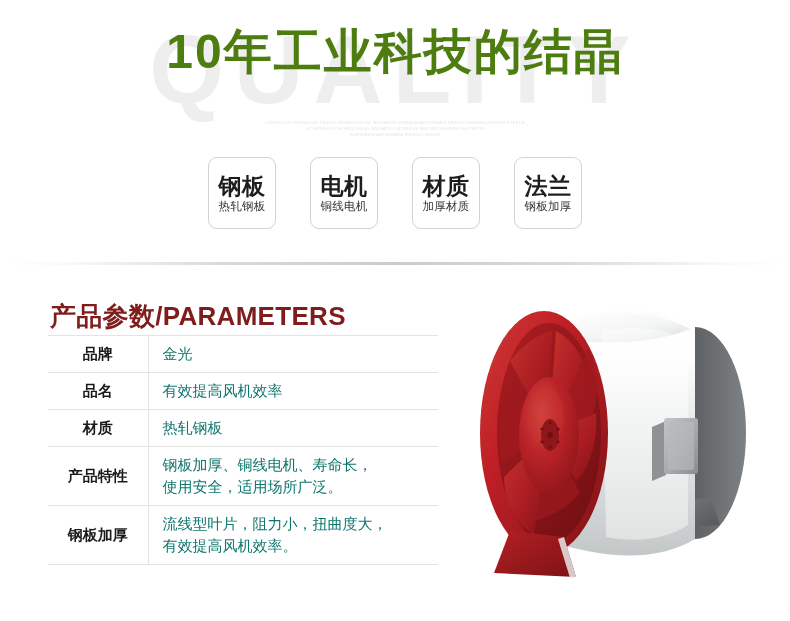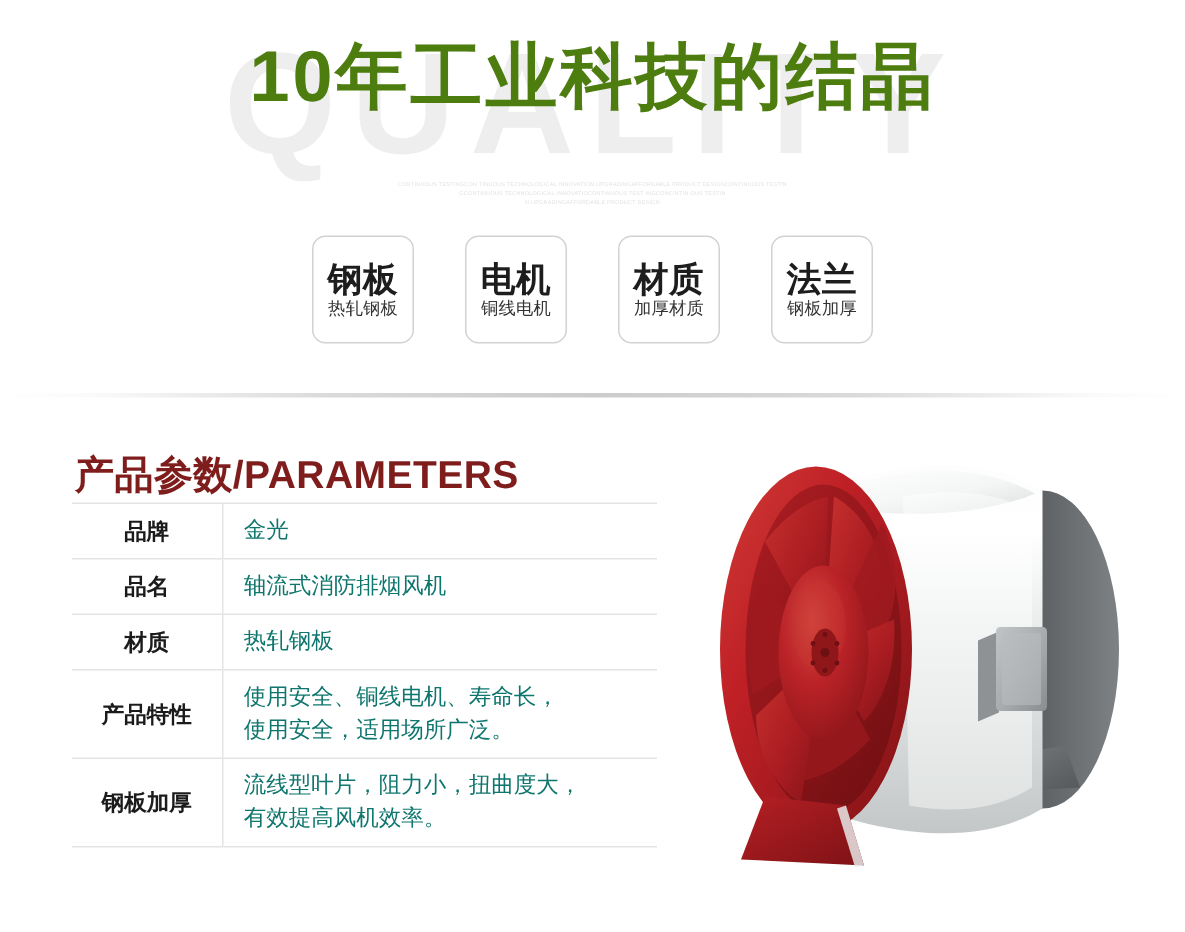--- a/index.html
+++ b/index.html
@@ -175,33 +175,33 @@
     <tbody>
       <tr>
         <td class="k">品牌</td>
         <td class="v">
           <span class="line">金光</span>
         </td>
       </tr>
       <tr>
         <td class="k">品名</td>
         <td class="v">
-          <span class="line">轴流式消防排烟风机</span>
+          <span class="line">有效提高风机效率</span>
         </td>
       </tr>
       <tr>
         <td class="k">材质</td>
         <td class="v">
           <span class="line">热轧钢板</span>
         </td>
       </tr>
       <tr>
         <td class="k">产品特性</td>
         <td class="v">
-          <span class="line">使用安全、铜线电机、寿命长，</span>
+          <span class="line">钢板加厚、铜线电机、寿命长，</span>
           <span class="line">使用安全，适用场所广泛。</span>
         </td>
       </tr>
       <tr>
         <td class="k">钢板加厚</td>
         <td class="v">
           <span class="line">流线型叶片，阻力小，扭曲度大，</span>
           <span class="line">有效提高风机效率。</span>
         </td>
       </tr>

